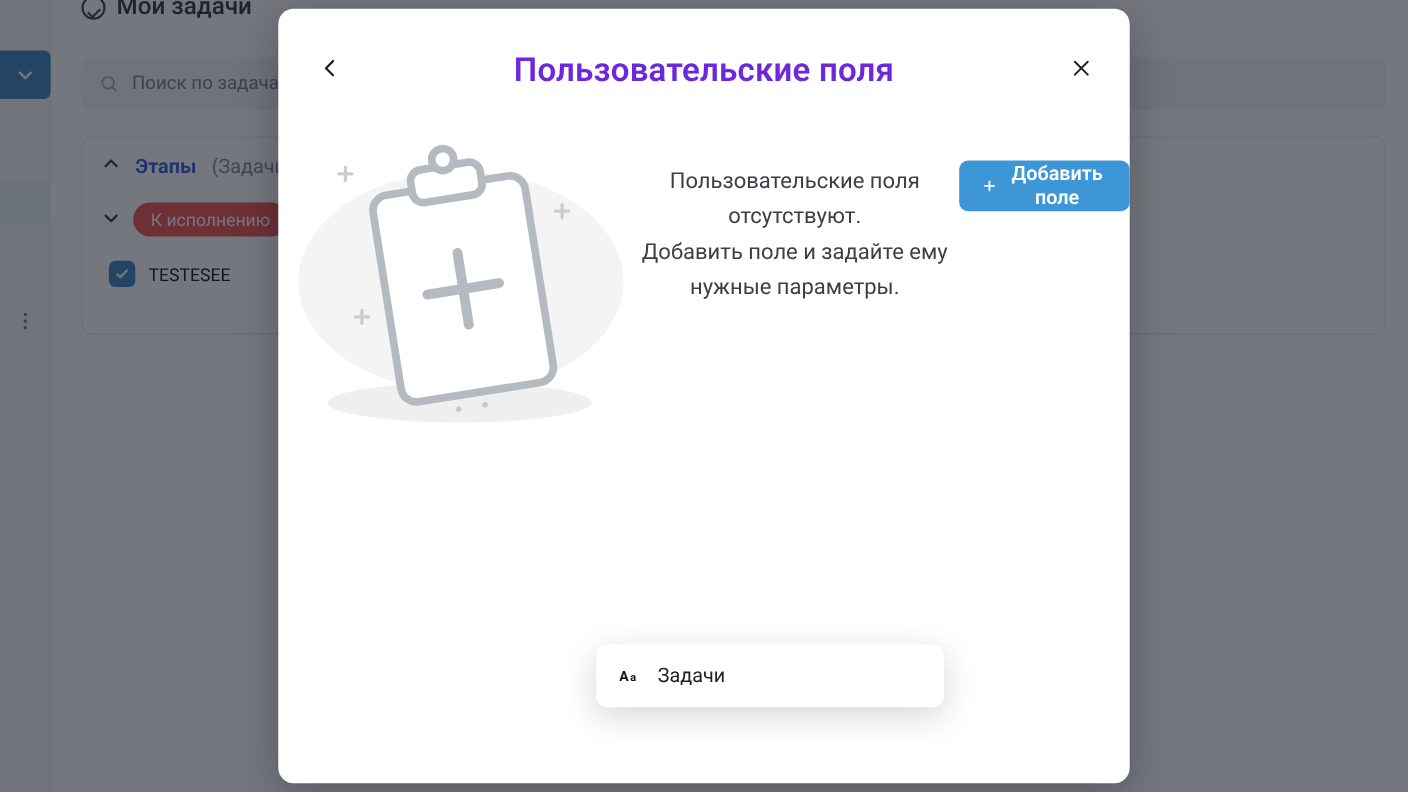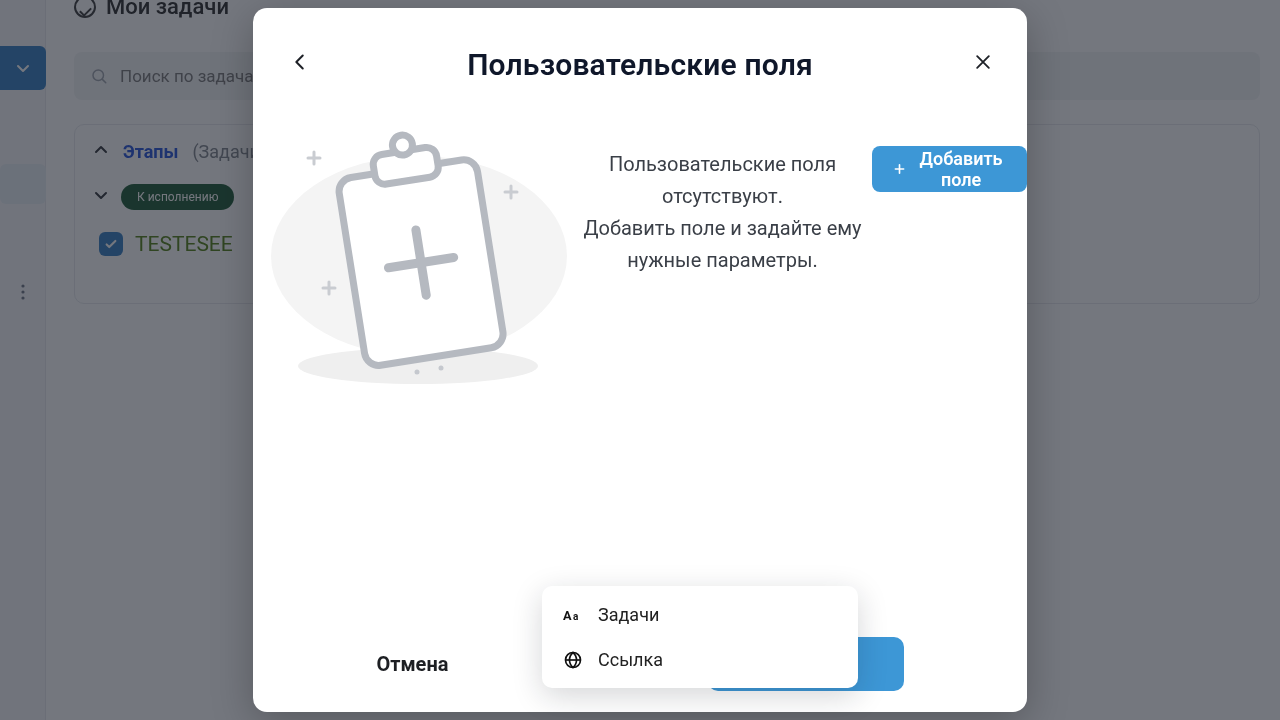--- a/index.html
+++ b/index.html
@@ -20,34 +20,34 @@
 
   .search-bar { position:absolute; left:74px; right:20px; top:52px; height:48px; background:#f2f3f5; border-radius:8px; display:flex; align-items:center; padding:0 16px; gap:12px; color:#8a8f98; }
   .search-bar input { border:none; background:transparent; font-size:17px; color:#333; outline:none; flex:1; }
 
   .panel { position:absolute; left:74px; right:20px; top:124px; height:180px; border:1px solid #e6e8ec; border-radius:10px; padding:16px 18px; }
   .row1 { display:flex; align-items:center; gap:14px; font-size:18px; }
   .row1 .chev { cursor:pointer; }
   .row1 .label-strong { font-weight:700; color:#1d4ed8; }
   .row1 .label-muted { color:#7b8088; }
   .row2 { display:flex; align-items:center; gap:12px; margin-top:22px; }
-  .pill { background:#14532d; color:#fff; border-radius:18px; padding:6px 16px; font-size:12px; display:flex; align-items:center; gap:8px;}
+  .pill { background:#ef4444; color:#fff; border-radius:18px; padding:6px 16px; font-size:16px; display:flex; align-items:center; gap:8px;}
   .row3 { display:flex; align-items:center; gap:12px; margin-top:22px; margin-left:6px; }
   .chk { width:24px; height:24px; border-radius:6px; background:#2f7abf; display:flex; align-items:center; justify-content:center; }
-  .row3 .t { font-size:21px; color:#4d7c0f; }
+  .row3 .t { font-size:16px; color:#000000; }
 
   
   .overlay { position:absolute; inset:0; background:rgba(30,36,46,0.62); }
 
   
   .modal { position:absolute; top:8px; left:50%; transform:translateX(-50%); width:774px; height:704px; background:#fff; border-radius:14px; box-shadow:0 10px 40px rgba(0,0,0,.25); display:flex; flex-direction:column; }
   .modal-header { height:112px; display:flex; align-items:center; justify-content:center; position:relative; }
   .modal-back { position:absolute; left:36px; top:50%; transform:translateY(-50%); cursor:pointer; }
   .modal-close { position:absolute; right:34px; top:50%; transform:translateY(-50%); cursor:pointer; }
-  .modal-title { font-size:30px; font-weight:600; color:#0f172a; letter-spacing:0.2px; }
+  .modal-title { font-size:30px; font-weight:600; color:#6d28d9; letter-spacing:0.2px; }
 
   .modal-body { flex:1; display:flex; align-items:flex-start; }
   .illus-wrap { margin-top: -4px; }
   .empty-text { margin-top:28px; text-align:center; font-size:20px; color:#3a3f47; line-height:1.6; max-width:440px; }
   .add-btn { margin-top:26px; background:#3d97d6; color:#fff; border:none; height:46px; padding:0 22px; border-radius:8px; font-size:18px; font-weight:600; display:flex; align-items:center; gap:12px; cursor:pointer; box-shadow:0 0 0 rgba(0,0,0,0);margin-left:10px;}
 
   .modal-footer { height:96px; display:flex; align-items:center; justify-content:center; gap:260px; }
   .btn-cancel { font-size:20px; font-weight:700; color:#1d1f23; background:none; border:none; cursor:pointer; }
   .btn-save { font-size:20px; font-weight:700; color:#fff; background:#3d97d6; border:none; height:54px; border-radius:10px; padding:0 92px 0 92px; cursor:pointer; }
 
@@ -171,39 +171,25 @@
     </div>
 
     <button class="add-btn">
       <svg width="16" height="16" viewBox="0 0 16 16">
           <path d="M8 2v12M2 8h12" stroke="#fff" stroke-width="2.4" stroke-linecap="round"></path>
         </svg>
       <span>Добавить поле</span>
     </button>
   </div>
 
-  <div class="modal-footer">
-    <button class="btn-cancel">Отмена</button>
-    <button class="btn-save">ь</button>
-  </div>
 </div>
 
 <div class="menu">
   <div class="menu-item">
     <span class="micon">
       <svg width="20" height="16" viewBox="0 0 22 16">
           <text x="0" y="13" font-size="14" font-weight="700" fill="#111">A</text>
           <text x="11" y="13" font-size="11" font-weight="700" fill="#111">a</text>
         </svg>
     </span>
     <span>Задачи</span>
   </div>
-  <div class="menu-item">
-    <span class="micon">
-      <svg width="20" height="20" viewBox="0 0 24 24" fill="none" stroke="#111" stroke-width="2">
-          <circle cx="12" cy="12" r="9"></circle>
-          <path d="M3 12h18"></path>
-          <path d="M12 3c2.8 2.4 4.2 5.4 4.2 9s-1.4 6.6-4.2 9c-2.8-2.4-4.2-5.4-4.2-9S9.2 5.4 12 3z"></path>
-        </svg>
-    </span>
-    <span>Ссылка</span>
-  </div>
 </div>
 
 </body></html>

